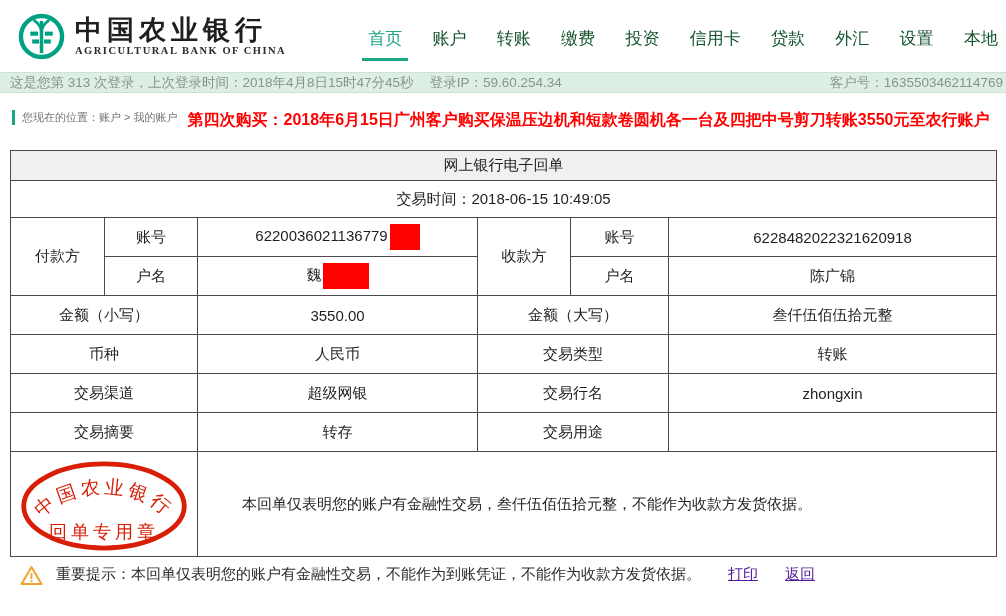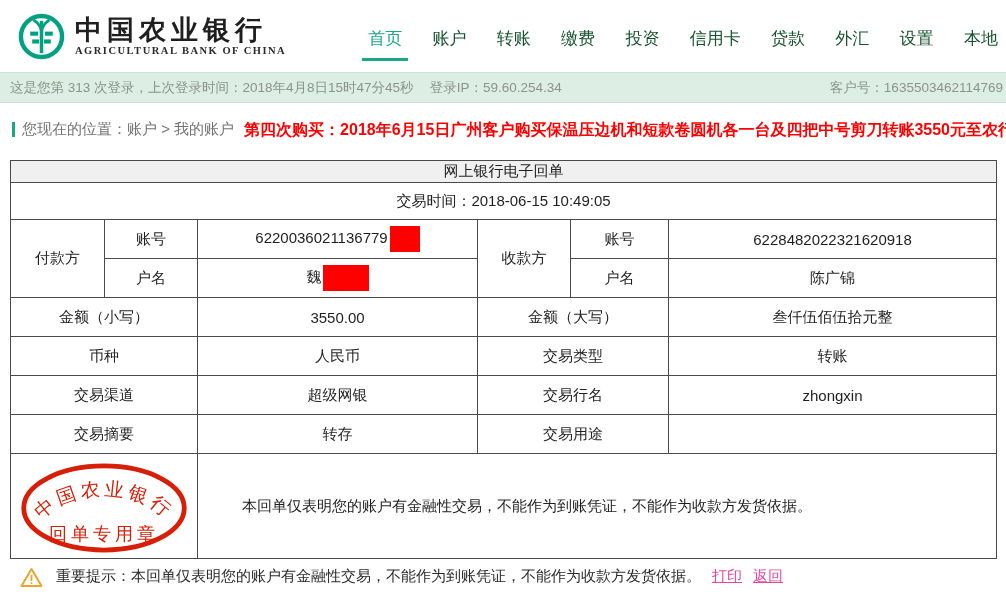--- a/index.html
+++ b/index.html
@@ -15,47 +15,47 @@
   .brand-text { display:flex; flex-direction:column; }
   .brand-cn { font-size:27px; font-weight:bold; letter-spacing:5px; color:#1f1f1f;
               font-family:"Liberation Serif","DejaVu Serif",serif; line-height:1.1; }
   .brand-en { font-size:10.5px; font-weight:bold; letter-spacing:1.5px; color:#2a2a2a;
               font-family:"Liberation Serif","DejaVu Serif",serif; margin-top:0; }
   .nav { flex:1; display:flex; justify-content:space-between; align-items:flex-end;
          margin-left:76px; padding-right:2px; height:50px; }
   .nav-item { font-size:17px; color:#14532d; padding:0 6px 11px 6px; cursor:pointer; white-space:nowrap; }
   .nav-item.active { color:#1ba784; border-bottom:3px solid #1ba784; padding-bottom:8px; }
   
-  .login-bar { height:31px; background:#ddeee4; border-top:1px solid #cde2d6; border-bottom:1px solid #cde2d6;
+  .login-bar { height:21px; background:#ddeee4; border-top:1px solid #cde2d6; border-bottom:1px solid #cde2d6;
                display:flex; align-items:center; font-size:13.5px; color:#8a948c; padding:0 3px 0 10px; }
   .login-ip { margin-left:16px; }
   .customer-no { margin-left:auto; }
   
   .crumb-row { height:57px; padding:17px 0 0 12px; display:flex; align-items:flex-start; }
-  .crumb { display:flex; align-items:center; font-size:15px; color:#737373; white-space:nowrap; }
+  .crumb { display:flex; align-items:center; font-size:11px; color:#737373; white-space:nowrap; }
   .crumb-bar { width:3px; height:15px; background:#1ba784; margin-right:7px; }
   .annotation { color:#ff0000; font-weight:bold; font-size:16px; white-space:nowrap;
                 margin-left:10px; overflow:hidden; line-height:19px; }
   
   table.receipt { border-collapse:collapse; table-layout:fixed; width:986px; margin:0 10px;
                   font-size:15px; color:#1f1f1f; }
   table.receipt td { border:1px solid #4a4a4a; text-align:center; padding:0; overflow:hidden; }
-  .r-title td { height:22px; background:#f0f0f0; font-size:15px; }
+  .r-title td { height:30px; background:#f0f0f0; font-size:15px; }
   .r-time td { height:37px; text-align:left; padding-left:14px; }
   .r-grid td { height:39px; }
   .r-stamp td { height:105px; }
   .note-cell { text-align:left !important; padding-left:44px !important; }
   .redact { display:inline-block; background:#fd0100; vertical-align:middle; }
   .redact-acct { width:30px; height:26px; margin-left:2px; }
   .redact-name { width:46px; height:26px; margin-left:1px; }
   .stamp-cell svg { display:block; margin:3px auto 0 auto; }
   
   .footer { display:flex; align-items:flex-start; margin:8px 0 0 20px; font-size:15px; color:#2b2b2b; }
   .warn-icon { margin-right:13px; }
-  .footer a { color:#ec4899; text-decoration:underline; margin-left:11px; cursor:pointer; }
+  .footer a { color:#4c1d95; text-decoration:underline; margin-left:27px; cursor:pointer; }
 </style>
 </head>
 <body>
 
 <div class="header">
   <div class="logo">
     <svg viewBox="0 0 48 48">
       <circle cx="24" cy="24" r="21" fill="none" stroke="#00a183" stroke-width="4.5"></circle>
       <path d="M24 8 L24 41" stroke="#00a183" stroke-width="3.6" fill="none"></path>
       <path d="M16 7 Q24 13 24 19 Q24 13 32 7" fill="none" stroke="#00a183" stroke-width="3"></path>
@@ -161,21 +161,21 @@
         <defs>
               <path id="arcTop" d="M 22,68 A 70,42 0 0 1 158,68" fill="none"></path>
             </defs>
         <ellipse cx="90" cy="49" rx="84" ry="44" fill="none" stroke="#d81e06" stroke-width="5"></ellipse>
         <text fill="#d81e06" font-size="20" letter-spacing="4" font-family="'Liberation Serif','DejaVu Serif',serif">
           <textPath href="#arcTop" startOffset="50%" text-anchor="middle">中国农业银行</textPath>
         </text>
         <text x="90" y="82" fill="#d81e06" font-size="19" letter-spacing="4" text-anchor="middle" font-family="'Liberation Serif','DejaVu Serif',serif">回单专用章</text>
       </svg>
     </td>
-    <td colspan="4" class="note-cell">本回单仅表明您的账户有金融性交易，不能作为到账凭证，不能作为收款方发货依据。</td>
+    <td colspan="4" class="note-cell">本回单仅表明您的账户有金融性交易，叁仟伍佰伍拾元整，不能作为收款方发货依据。</td>
   </tr>
 </tbody>
   </table>
 
 <div class="footer">
   <svg class="warn-icon" width="23" height="21" viewBox="0 0 23 21">
     <path d="M11.5 2 L21.5 19 L1.5 19 Z" fill="#fff" stroke="#f0a32a" stroke-width="2" stroke-linejoin="round"></path>
     <rect x="10.6" y="8" width="1.8" height="6" fill="#f0a32a"></rect>
     <rect x="10.6" y="15.3" width="1.8" height="1.8" fill="#f0a32a"></rect>
   </svg>

